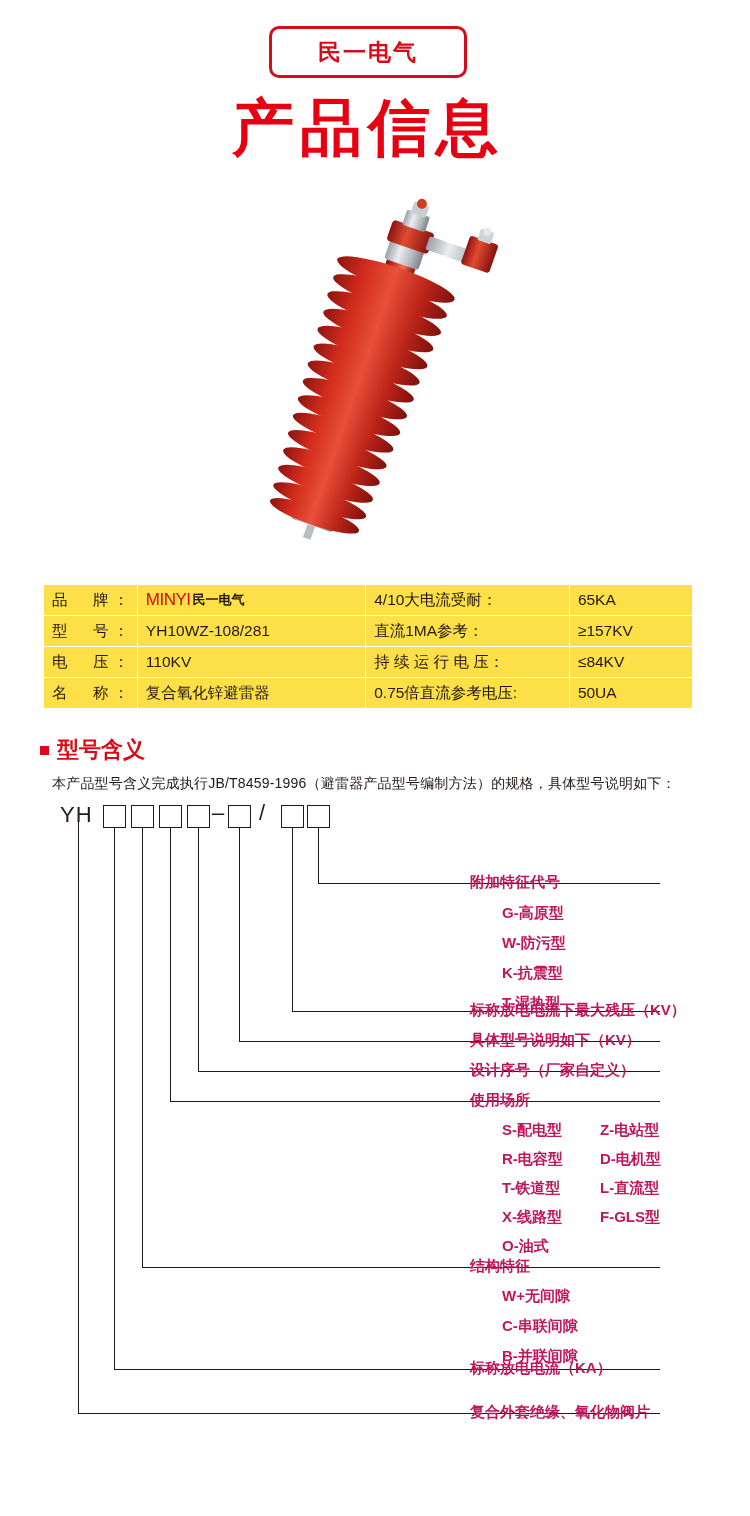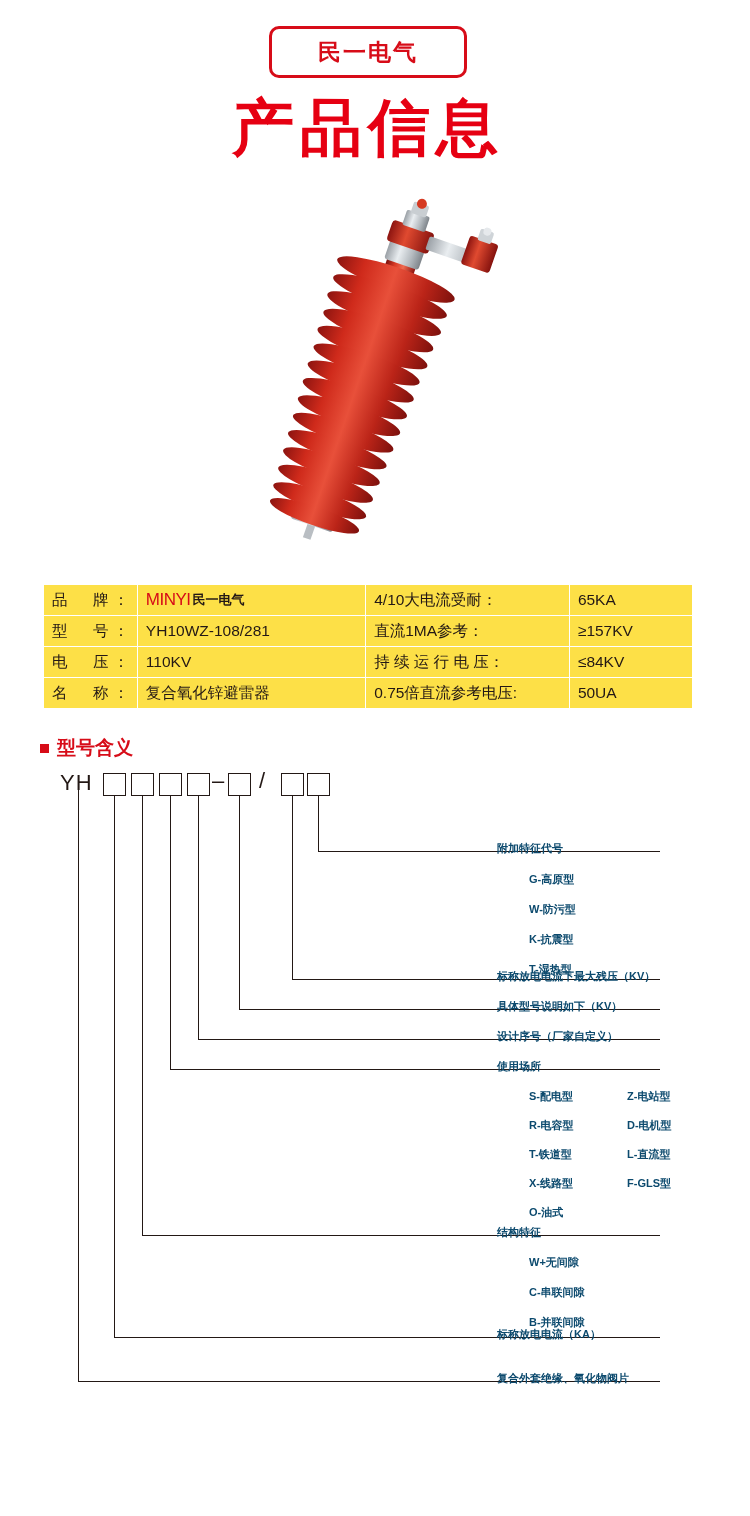--- a/index.html
+++ b/index.html
@@ -66,32 +66,32 @@
   .minyi-logo{display:inline-flex;align-items:center;gap:2px;}
   .minyi-logo .m{color:#d70c18;font-weight:normal;font-size:17px;letter-spacing:-0.5px;}
   .minyi-logo .cn{color:#231815;font-weight:bold;font-size:13px;}
 
   
   .section-head{
     margin:26px 0 0 40px;
     display:flex;align-items:center;gap:8px;
   }
   .sq{width:9px;height:9px;background:#d70c18;display:inline-block;}
-  .section-head .t{color:#d70c18;font-size:19px;font-weight:bold;}
+  .section-head .t{color:#d70c18;font-size:22px;font-weight:bold;}
   .section-desc{
     margin:10px 0 0 52px;
     font-size:14px;
     color:#231815;
     letter-spacing:0.2px;
   }
 
   
   .diagram{position:relative;margin-top:6px;height:660px;}
   .diagram svg{position:absolute;left:0;top:0;}
-  .dg-text{position:absolute;font-size:11px;color:#0c4a6e;white-space:nowrap;margin-left:27px;}
+  .dg-text{position:absolute;font-size:15px;color:#be185d;white-space:nowrap;}
   .dg-text.b{font-weight:bold;}
   .dg-code{position:absolute;font-size:22px;letter-spacing:1px;color:#231815;font-weight:500;}
 </style>
 </head>
 <body>
 
 <div class="page">
 
   <div class="brand-pill">
     <span>民一电气</span>
@@ -200,20 +200,21 @@
         <td class="lbl2">0.75倍直流参考电压:</td>
         <td class="val2">50UA</td>
       </tr>
     </tbody>
   </table>
 
   <div class="section-head">
     <span class="sq"></span>
     <span class="t">型号含义</span>
   </div>
+  <div class="section-desc">本产品型号含义完成执行JB/T8459-1996（避雷器产品型号编制方法）的规格，具体型号说明如下：</div>
 
   <div class="diagram">
     <svg width="750" height="660" viewBox="0 0 750 660">
       <g stroke="#231815" stroke-width="1" fill="none" shape-rendering="crispEdges">
 
         <rect x="103" y="6" width="22" height="22"></rect>
         <rect x="131" y="6" width="22" height="22"></rect>
         <rect x="159" y="6" width="22" height="22"></rect>
         <rect x="187" y="6" width="22" height="22"></rect>
         <rect x="228" y="6" width="22" height="22"></rect>

